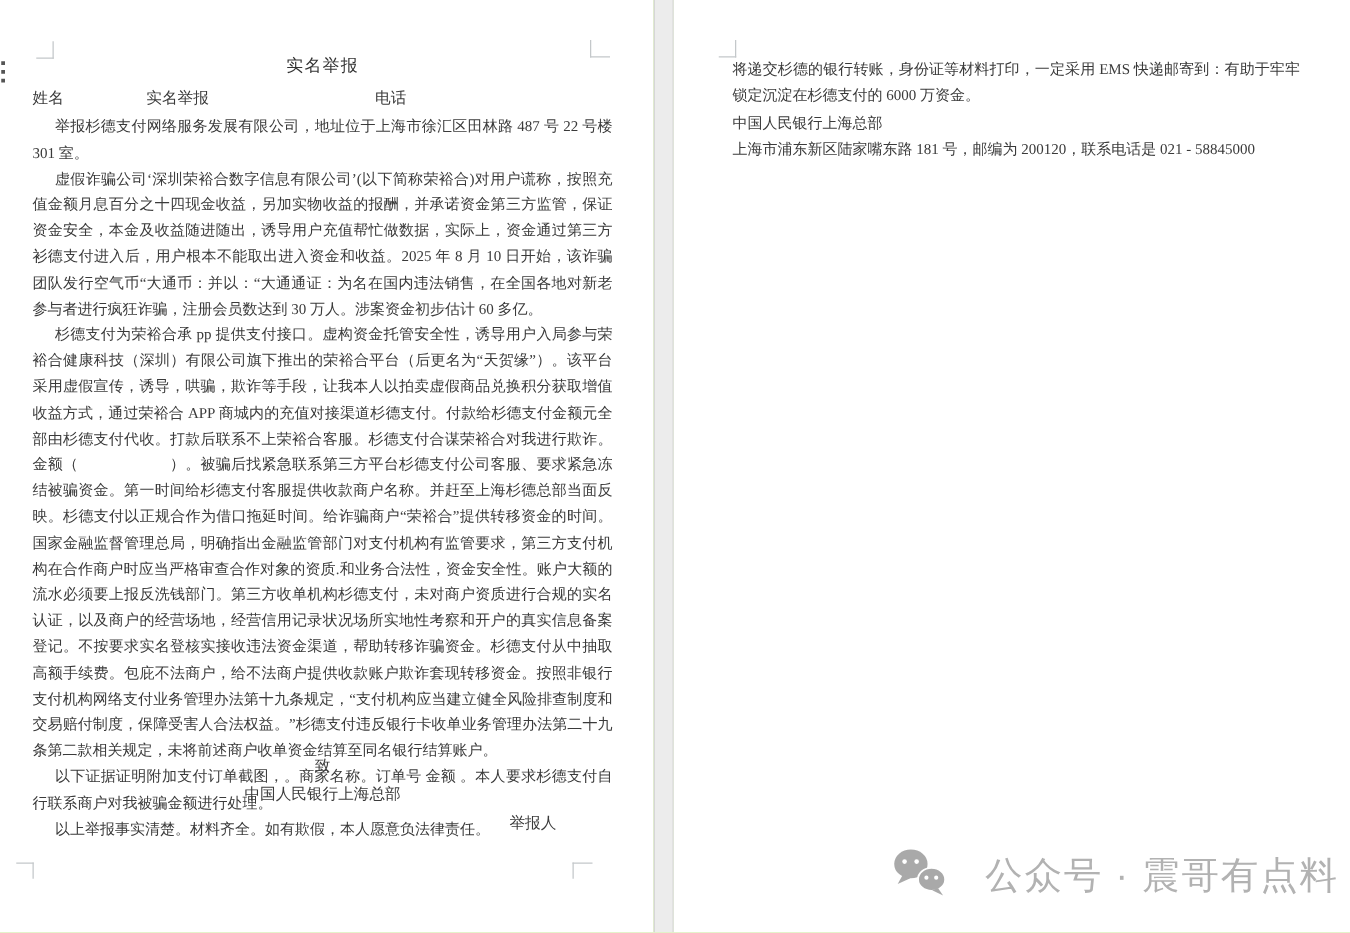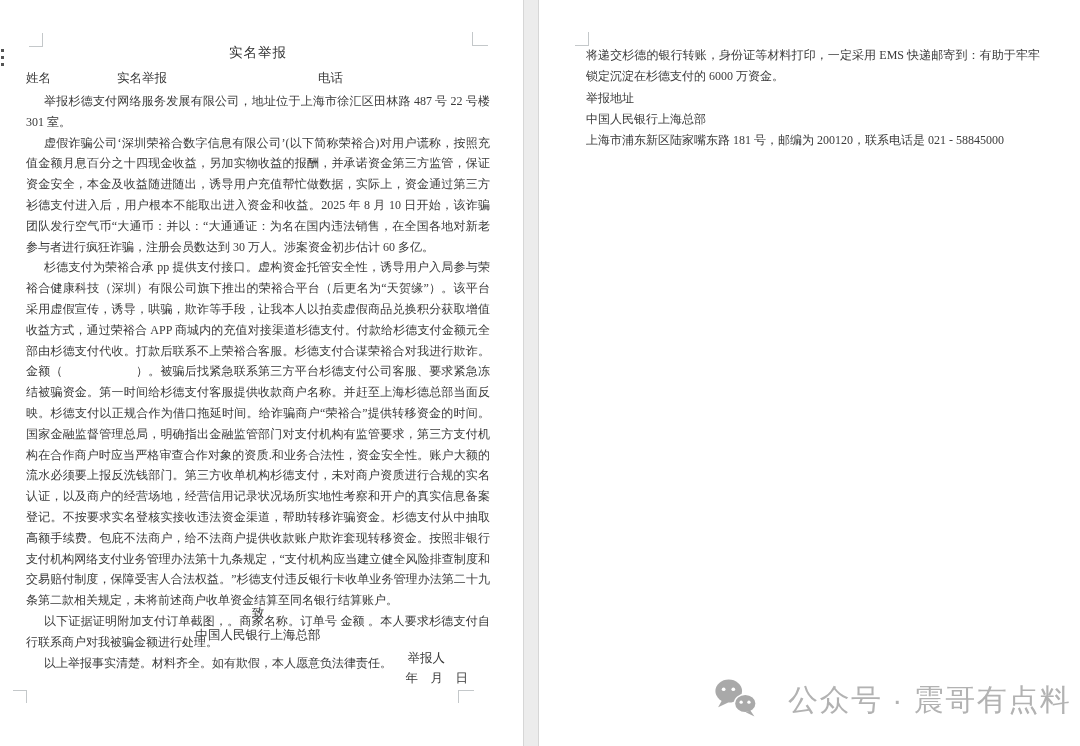--- a/index.html
+++ b/index.html
@@ -49,21 +49,21 @@
   #doc-title {
     position: absolute; left: 26px; top: 44px; width: 464px;
     text-align: center; font-size: 13.5px; color: #333;
     letter-spacing: 1px;
   }
 
   #fields-row { position: absolute; left: 0; top: 70px; width: 523px; font-size: 12.5px; }
   #fields-row .fld { position: absolute; top: 0; white-space: nowrap; }
   #fld-name  { left: 26px; }
   #fld-id    { left: 117px; }
-  #fld-phone { left: 318px; }
+  #fld-phone { left: 300px; }
 
   #lp-body {
     position: absolute; left: 26px; top: 91px; width: 464px;
   }
   #lp-body p, #rp-body p {
     margin: 0; font-size: 12px; line-height: 20.8px;
     text-align: justify; word-break: break-all;
   }
   #lp-body p.indent { text-indent: 18px; }
 
@@ -121,31 +121,29 @@
       <p class="indent">举报杉德支付网络服务发展有限公司，地址位于上海市徐汇区田林路 487 号 22 号楼 301 室。</p>
       <p class="indent">虚假诈骗公司‘深圳荣裕合数字信息有限公司’(以下简称荣裕合)对用户谎称，按照充值金额月息百分之十四现金收益，另加实物收益的报酬，并承诺资金第三方监管，保证资金安全，本金及收益随进随出，诱导用户充值帮忙做数据，实际上，资金通过第三方衫德支付进入后，用户根本不能取出进入资金和收益。2025 年 8 月 10 日开始，该诈骗团队发行空气币“大通币：并以：“大通通证：为名在国内违法销售，在全国各地对新老参与者进行疯狂诈骗，注册会员数达到 30 万人。涉案资金初步估计 60 多亿。</p>
       <p class="indent">杉德支付为荣裕合承 pp 提供支付接口。虚构资金托管安全性，诱导用户入局参与荣裕合健康科技（深圳）有限公司旗下推出的荣裕合平台（后更名为“天贺缘”）。该平台采用虚假宣传，诱导，哄骗，欺诈等手段，让我本人以拍卖虚假商品兑换积分获取增值收益方式，通过荣裕合 APP 商城内的充值对接渠道杉德支付。付款给杉德支付金额元全部由杉德支付代收。打款后联系不上荣裕合客服。杉德支付合谋荣裕合对我进行欺诈。金额（　　　　　　）。被骗后找紧急联系第三方平台杉德支付公司客服、要求紧急冻结被骗资金。第一时间给杉德支付客服提供收款商户名称。并赶至上海杉德总部当面反映。杉德支付以正规合作为借口拖延时间。给诈骗商户“荣裕合”提供转移资金的时间。国家金融监督管理总局，明确指出金融监管部门对支付机构有监管要求，第三方支付机构在合作商户时应当严格审查合作对象的资质.和业务合法性，资金安全性。账户大额的流水必须要上报反洗钱部门。第三方收单机构杉德支付，未对商户资质进行合规的实名认证，以及商户的经营场地，经营信用记录状况场所实地性考察和开户的真实信息备案登记。不按要求实名登核实接收违法资金渠道，帮助转移诈骗资金。杉德支付从中抽取高额手续费。包庇不法商户，给不法商户提供收款账户欺诈套现转移资金。按照非银行支付机构网络支付业务管理办法第十九条规定，“支付机构应当建立健全风险排查制度和交易赔付制度，保障受害人合法权益。”杉德支付违反银行卡收单业务管理办法第二十九条第二款相关规定，未将前述商户收单资金结算至同名银行结算账户。</p>
       <p class="indent">以下证据证明附加支付订单截图，。商家名称。订单号 金额 。本人要求杉德支付自行联系商户对我被骗金额进行处理。</p>
       <p class="indent">以上举报事实清楚。材料齐全。如有欺假，本人愿意负法律责任。</p>
     </div>
 
     <div class="closing-line" id="closing-zhi">致</div>
     <div class="closing-line" id="closing-recipient">中国人民银行上海总部</div>
     <div class="closing-line" id="closing-reporter">举报人</div>
-    <div class="closing-line" id="closing-date">年　月　日</div>
   </div>
 
   <div id="page-gap"></div>
 
   <div class="page" id="right-page">
     <div class="mark mark-tl" id="rp-mark-tl"></div>
 
     <div id="rp-body">
       <p>将递交杉德的银行转账，身份证等材料打印，一定采用 EMS 快递邮寄到：有助于牢牢锁定沉淀在杉德支付的 6000 万资金。</p>
-      <p>举报地址</p>
       <p>中国人民银行上海总部</p>
       <p>上海市浦东新区陆家嘴东路 181 号，邮编为 200120，联系电话是 021 - 58845000</p>
     </div>
 
     <div id="watermark">
       <span>
         <svg width="46" height="40" viewBox="0 0 50 42" xmlns="http://www.w3.org/2000/svg">
           <g fill="#a9a9a9">
             <ellipse cx="16" cy="13.5" rx="14.5" ry="12.5"></ellipse>
             <path d="M9 23 L4.5 31 L15.5 26 Z"></path>

